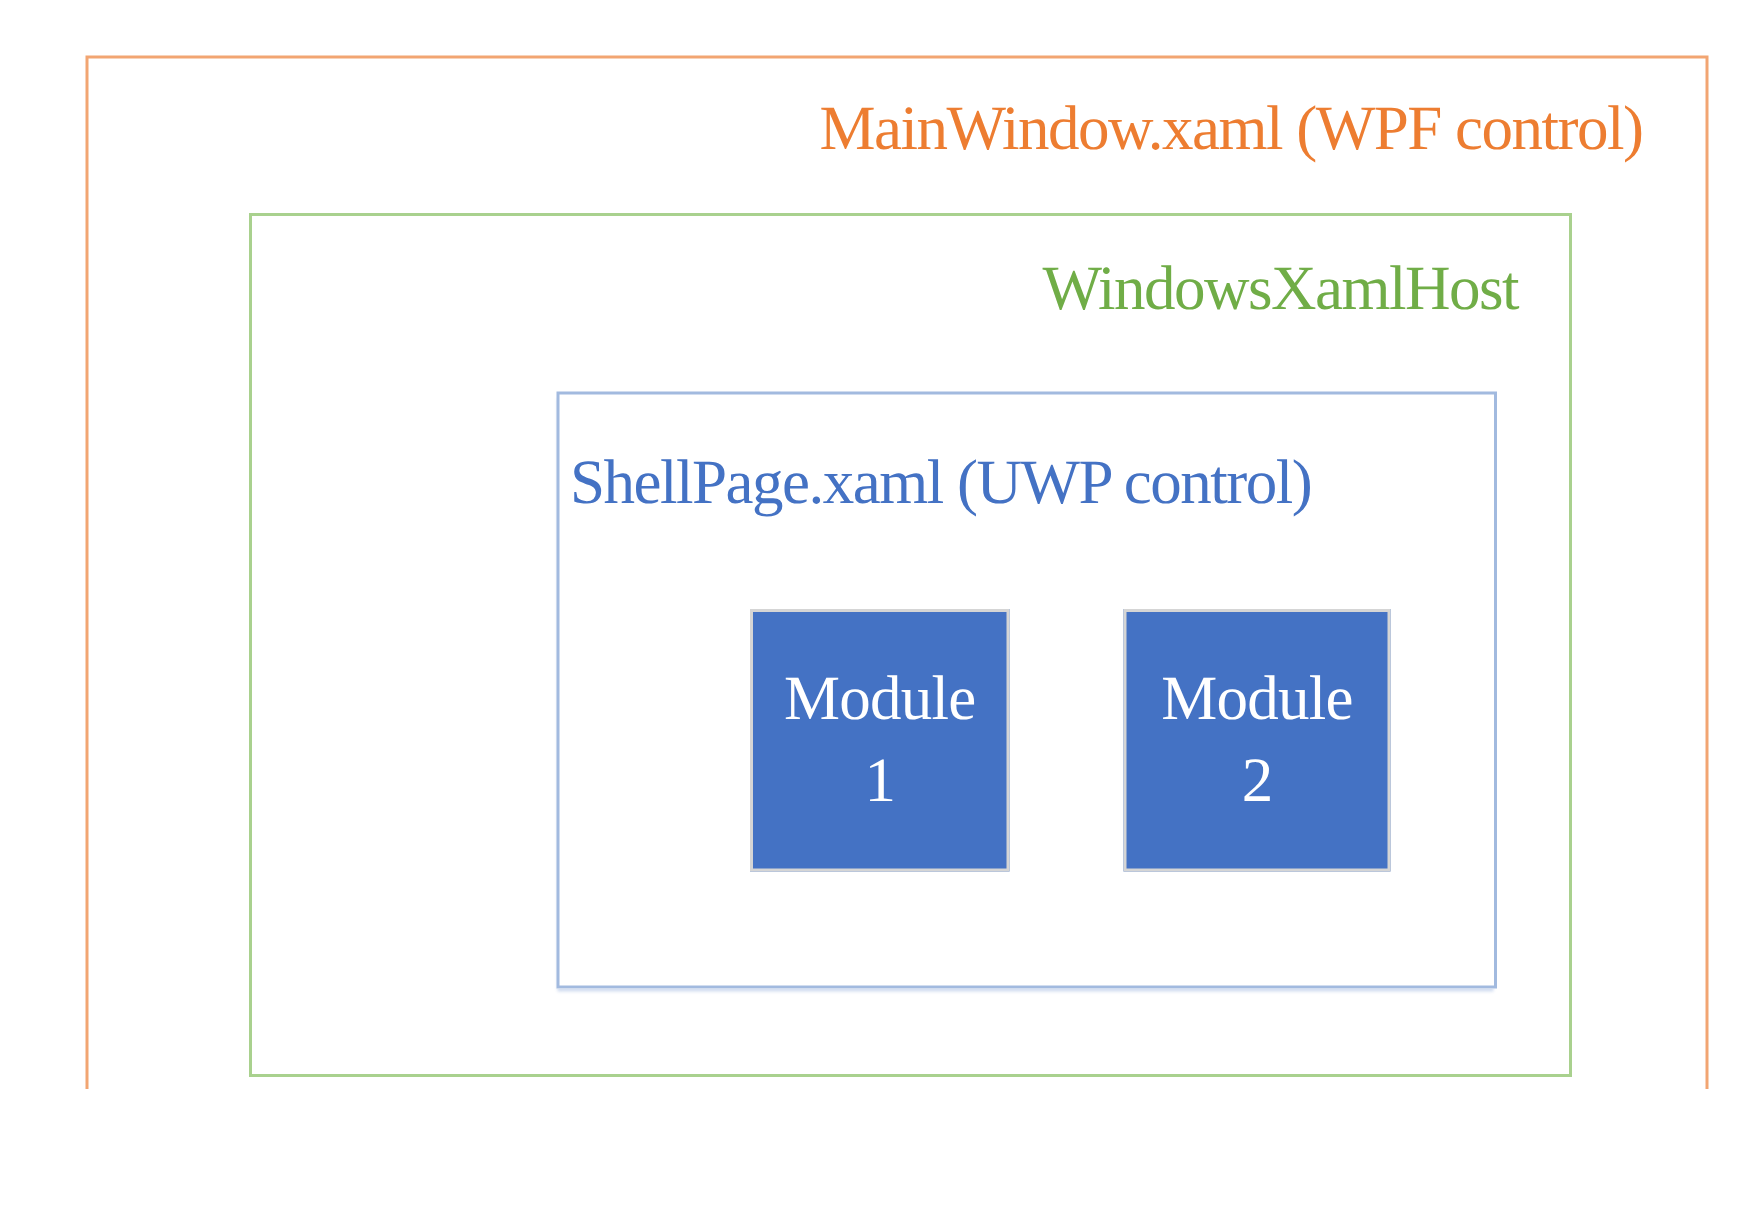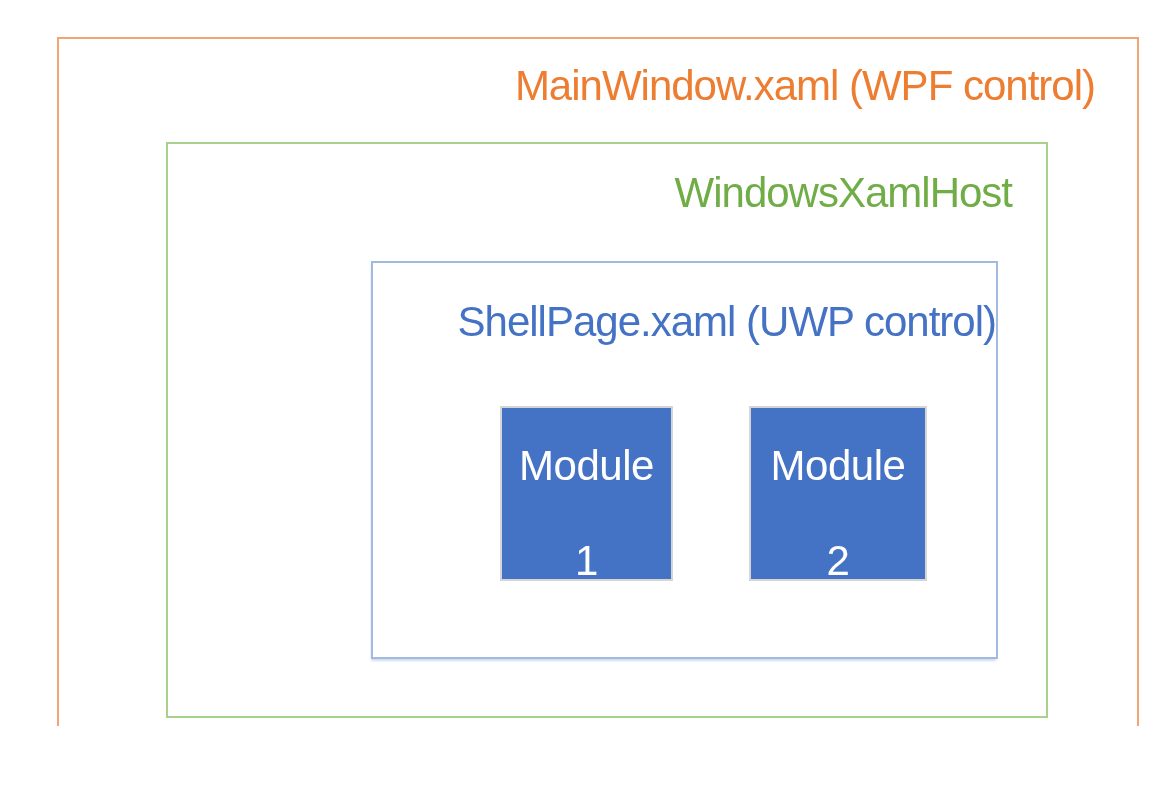--- a/index.html
+++ b/index.html
@@ -7,20 +7,21 @@
     padding: 0;
     background: #ffffff;
     font-family: "Liberation Sans", sans-serif;
   }
   .canvas {
     position: relative;
     width: 1166px;
     height: 726px;
     background: #ffffff;
     overflow: hidden;
+    font-family: Liberation Serif, serif;
   }
   .box {
     position: absolute;
     box-sizing: border-box;
     background: transparent;
   }
   #orange-box {
     left: 57px;  top: 37px;
     width: 1082px; height: 725px;
     border: 2px solid #F2A572;
@@ -45,22 +46,22 @@
   }
   #mainwindow-label {
     right: 42px; top: 24px;
     color: #ED7D31;
   }
   #windowsxamlhost-label {
     right: 34px; top: 26px;
     color: #70AD47;
   }
   #shellpage-label {
-    left: 17px; right: 0; top: 36px;
-    text-align: right;
+    left: 7px; right: 0; top: 36px;
+    text-align: left;
     color: #4472C4;
   }
   .module {
     position: absolute;
     box-sizing: border-box;
     top: 143px;
     height: 175px;
     background: #4472C4;
     border: 2px solid #D5D5D5;
     display: flex;
@@ -68,21 +69,21 @@
     align-items: center;
     justify-content: center;
     color: #ffffff;
     font-size: 42px;
     line-height: 1.3;
     letter-spacing: -0.5px;
     text-align: center;
   }
   #module-1 { left: 127px; width: 173px; }
   #module-2 { left: 376px; width: 178px; }
-  .module-line { display: block; margin-top: 40px; }
+  .module-line { display: block; }
 </style>
 </head>
 <body>
 
 <div class="canvas">
 
   <div class="box" id="orange-box">
     <div class="label" id="mainwindow-label">MainWindow.xaml (WPF control)</div>
 
     <div class="box" id="green-box">

